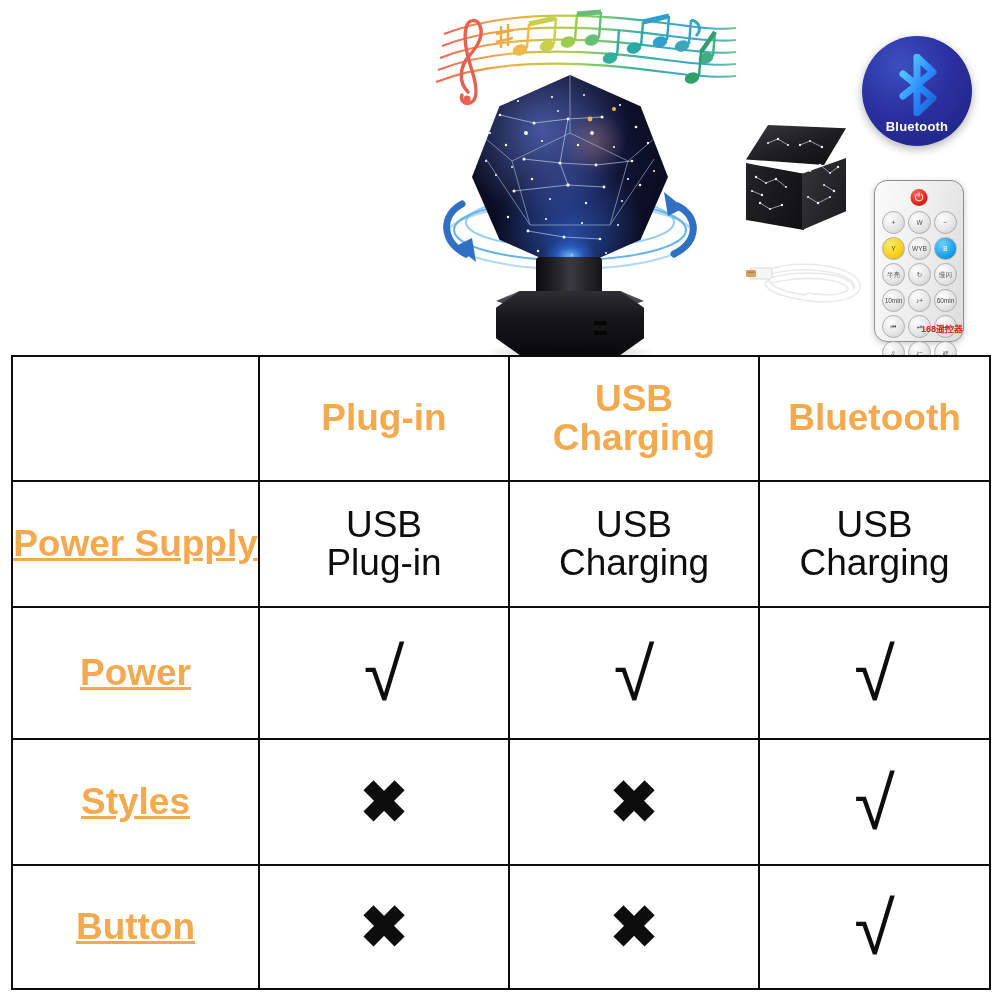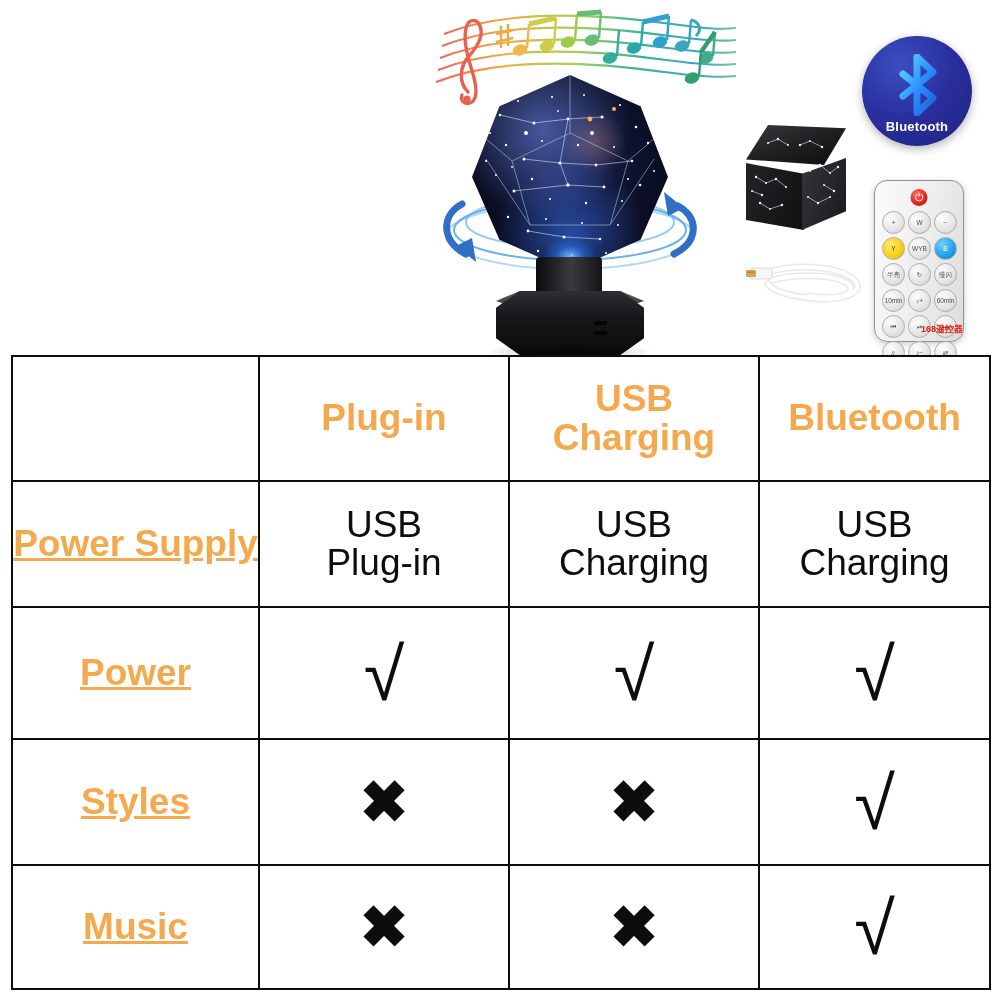--- a/index.html
+++ b/index.html
@@ -510,21 +510,21 @@
         <td>
           <span class="mark cross">✖</span>
         </td>
         <td>
           <span class="mark tick">√</span>
         </td>
       </tr>
 
       <tr class="r-music">
         <td>
-          <div class="rowhdr"><span class="ln">Music</span></div>
+          <div class="rowhdr"><span class="ln">Button</span></div>
         </td>
         <td>
           <span class="mark cross">✖</span>
         </td>
         <td>
           <span class="mark cross">✖</span>
         </td>
         <td>
           <span class="mark tick">√</span>
         </td>

